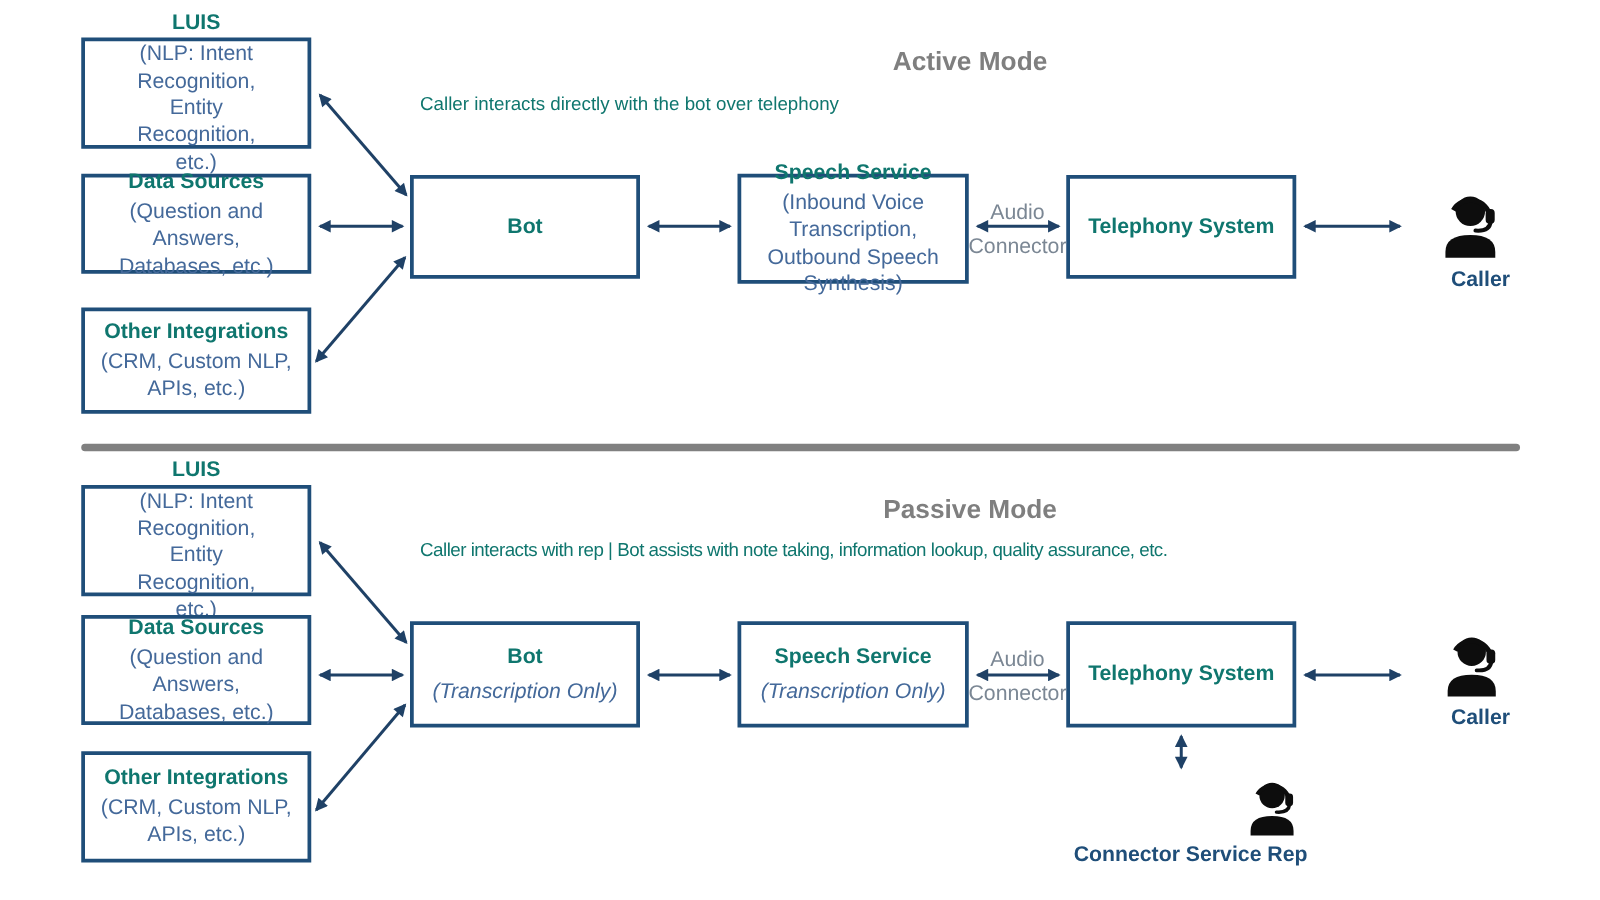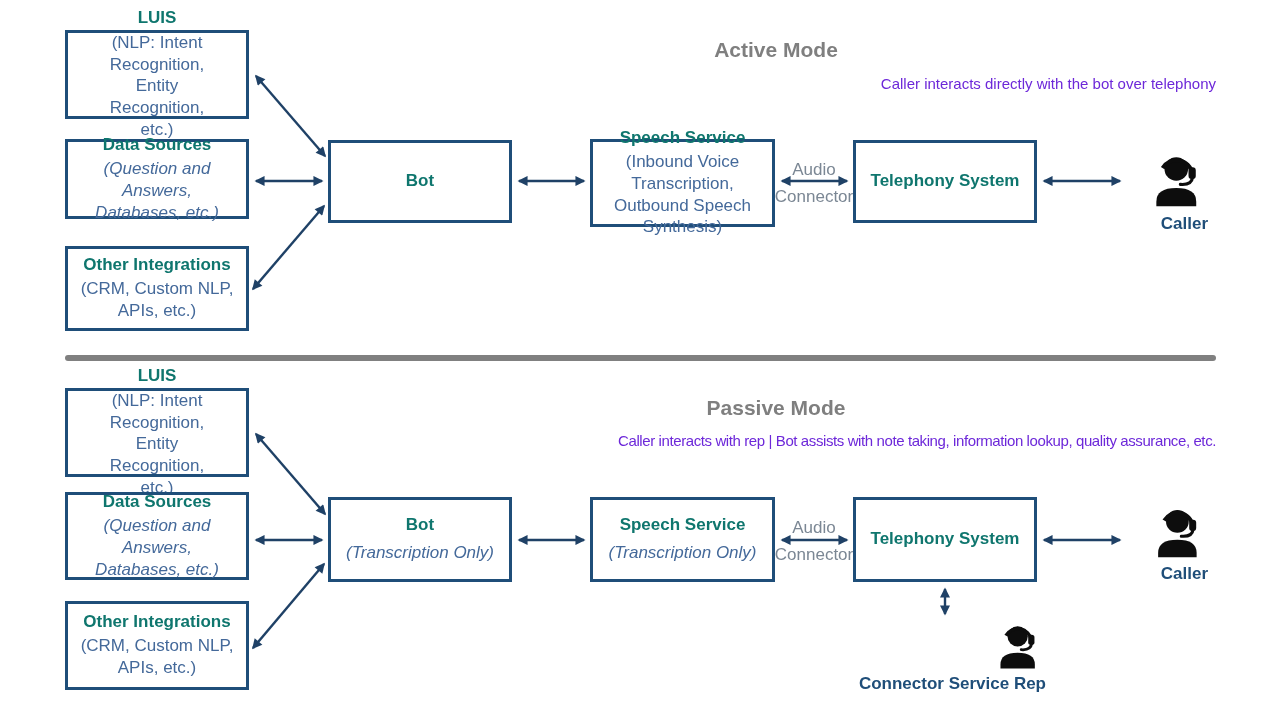--- a/index.html
+++ b/index.html
@@ -17,37 +17,37 @@
   }
   .logo .l1 { color: #3f3f3f; }
   .logo .l2 { color: #9b9b9b; }
 
   
   .mode-title {
     position: absolute; left: 376px; width: 800px; text-align: center;
     font-size: 21px; font-weight: bold; color: #7f7f7f;
   }
   .mode-subtitle {
-    position: absolute; left: 336px; width: 880px; text-align: right;
-    font-size: 15px; color: #6d28d9;
+    position: absolute; left: 336px; width: 880px; text-align: left;
+    font-size: 15px; color: #0f766e;
   }
   .mode-subtitle.condensed { letter-spacing: -0.4px; }
 
   
   .dbox {
     position: absolute; background: #ffffff;
     border: 3px solid #1f4e79;
     display: flex; flex-direction: column; justify-content: center; align-items: center;
     text-align: center;
   }
   .dbox .btitle { font-size: 17px; font-weight: bold; color: #0f766e; line-height: 1.2; }
   .dbox .bsub { font-size: 17px; color: #44699a; line-height: 1.28; margin-top: 3px; }
   .sub-narrow   { max-width: 132px; }
   .sub-mid      { max-width: 158px; }
-  .sub-wide     { max-width: 160px; font-style: italic; }
+  .sub-wide     { max-width: 160px; }
   .gap-lg .bsub { margin-top: 6px; font-style: italic; }
 
   
   .conn-label {
     position: absolute; width: 90px; text-align: center;
     font-size: 17px; color: #7b8794; line-height: 1;
   }
 
   
   .person { position: absolute; display: flex; flex-direction: column; align-items: flex-end; }

